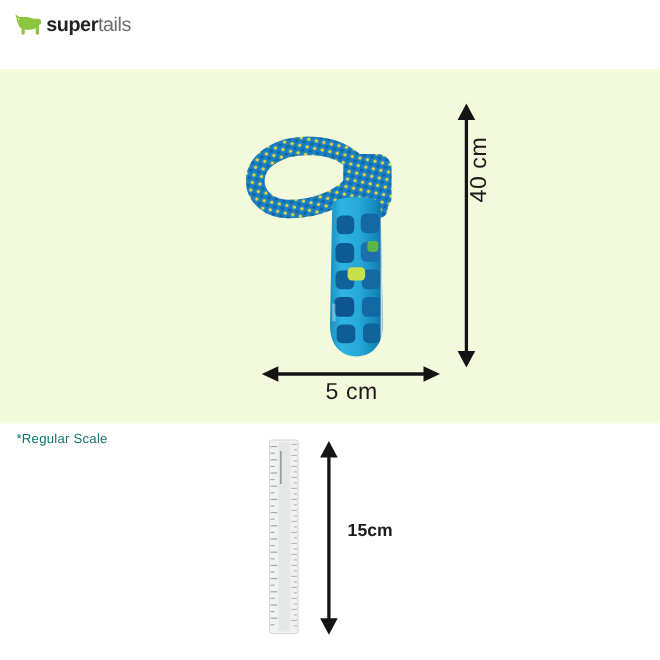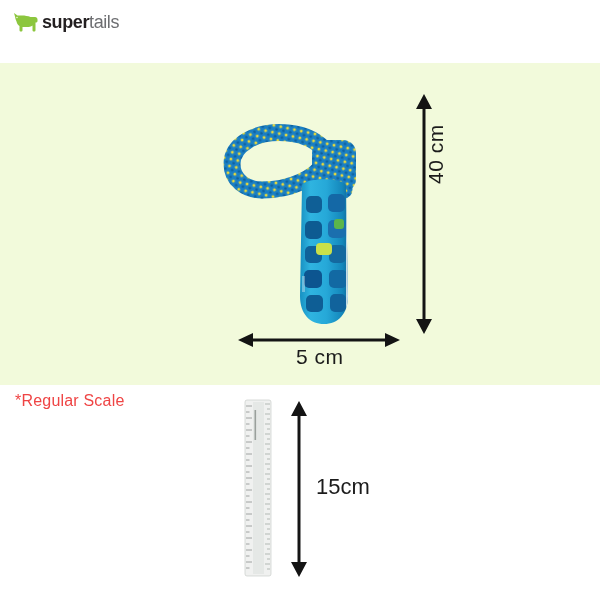--- a/index.html
+++ b/index.html
@@ -96,22 +96,22 @@
     color: #1b1b1b;
     white-space: nowrap;
     letter-spacing: 0.5px;
     text-align: center;
   }
 
   
   .scale-note {
     position: absolute;
     left: 15px; top: 392px;
-    font-size: 16px;
-    color: #ef4444;
+    font-size: 12px;
+    color: #0f766e;
     white-space: nowrap;
     letter-spacing: 0.2px;
   }
 
   
   .ruler-figure {
     position: absolute;
     left: 240px; top: 398px;
     width: 40px; height: 180px;
   }
@@ -119,23 +119,24 @@
 
   .dim-vertical-15 {
     position: absolute;
     left: 284px; top: 398px;
     width: 30px; height: 182px;
   }
   .dim-vertical-15 svg { display: block; }
   .dim-label-15 {
     position: absolute;
     left: 316px; top: 474px;
-    font-size: 22px;
+    font-size: 16px;
     color: #1b1b1b;
     white-space: nowrap;
+    font-weight: bold;
   }
 </style>
 </head>
 <body>
 
 <div class="brand-header">
   <div class="brand-logo">
     <svg class="brand-mark" viewBox="0 0 52 48">
       <path fill="#8cc63e" d="M4 13 L2 6 L9 11 L18 11 C24 11 30 12 35 14 L44 14 C47 14 49 16 49 19 L49 22 C49 24 47 25 45 25 L45 40 C45 42 44 43 42 43 C40 43 39 42 39 40 L39 31 C36 33 32 34 28 34 L19 34 L19 40 C19 42 18 43 16 43 C14 43 13 42 13 40 L13 32 C10 30 8 27 7 23 L5 18 Z"></path>
       <circle cx="8" cy="15" r="1.4" fill="#ffffff"></circle>

